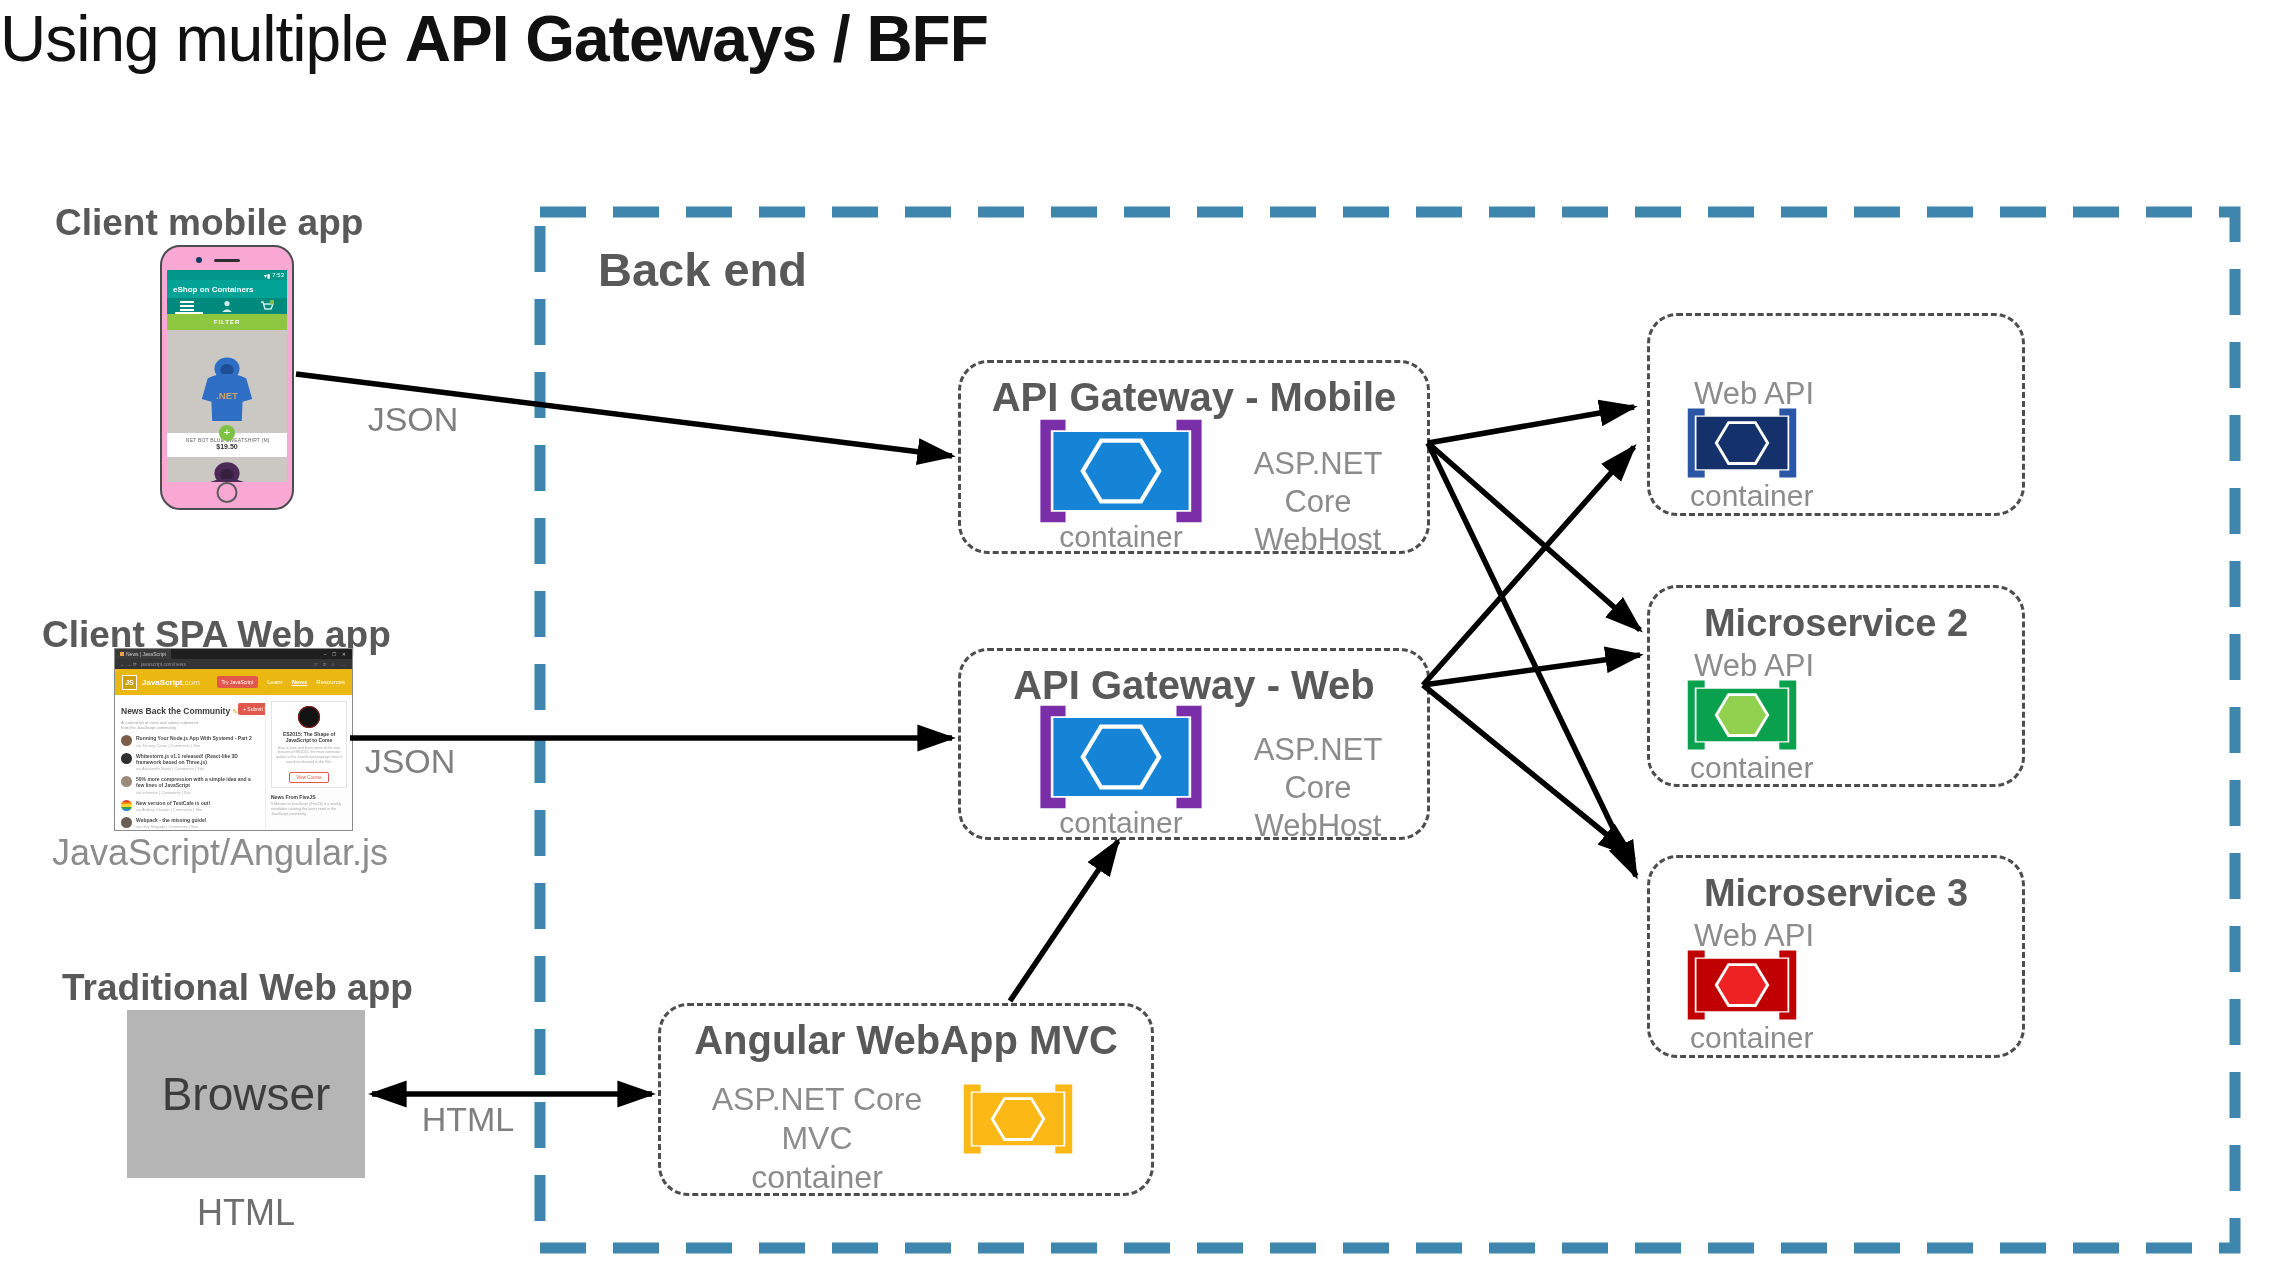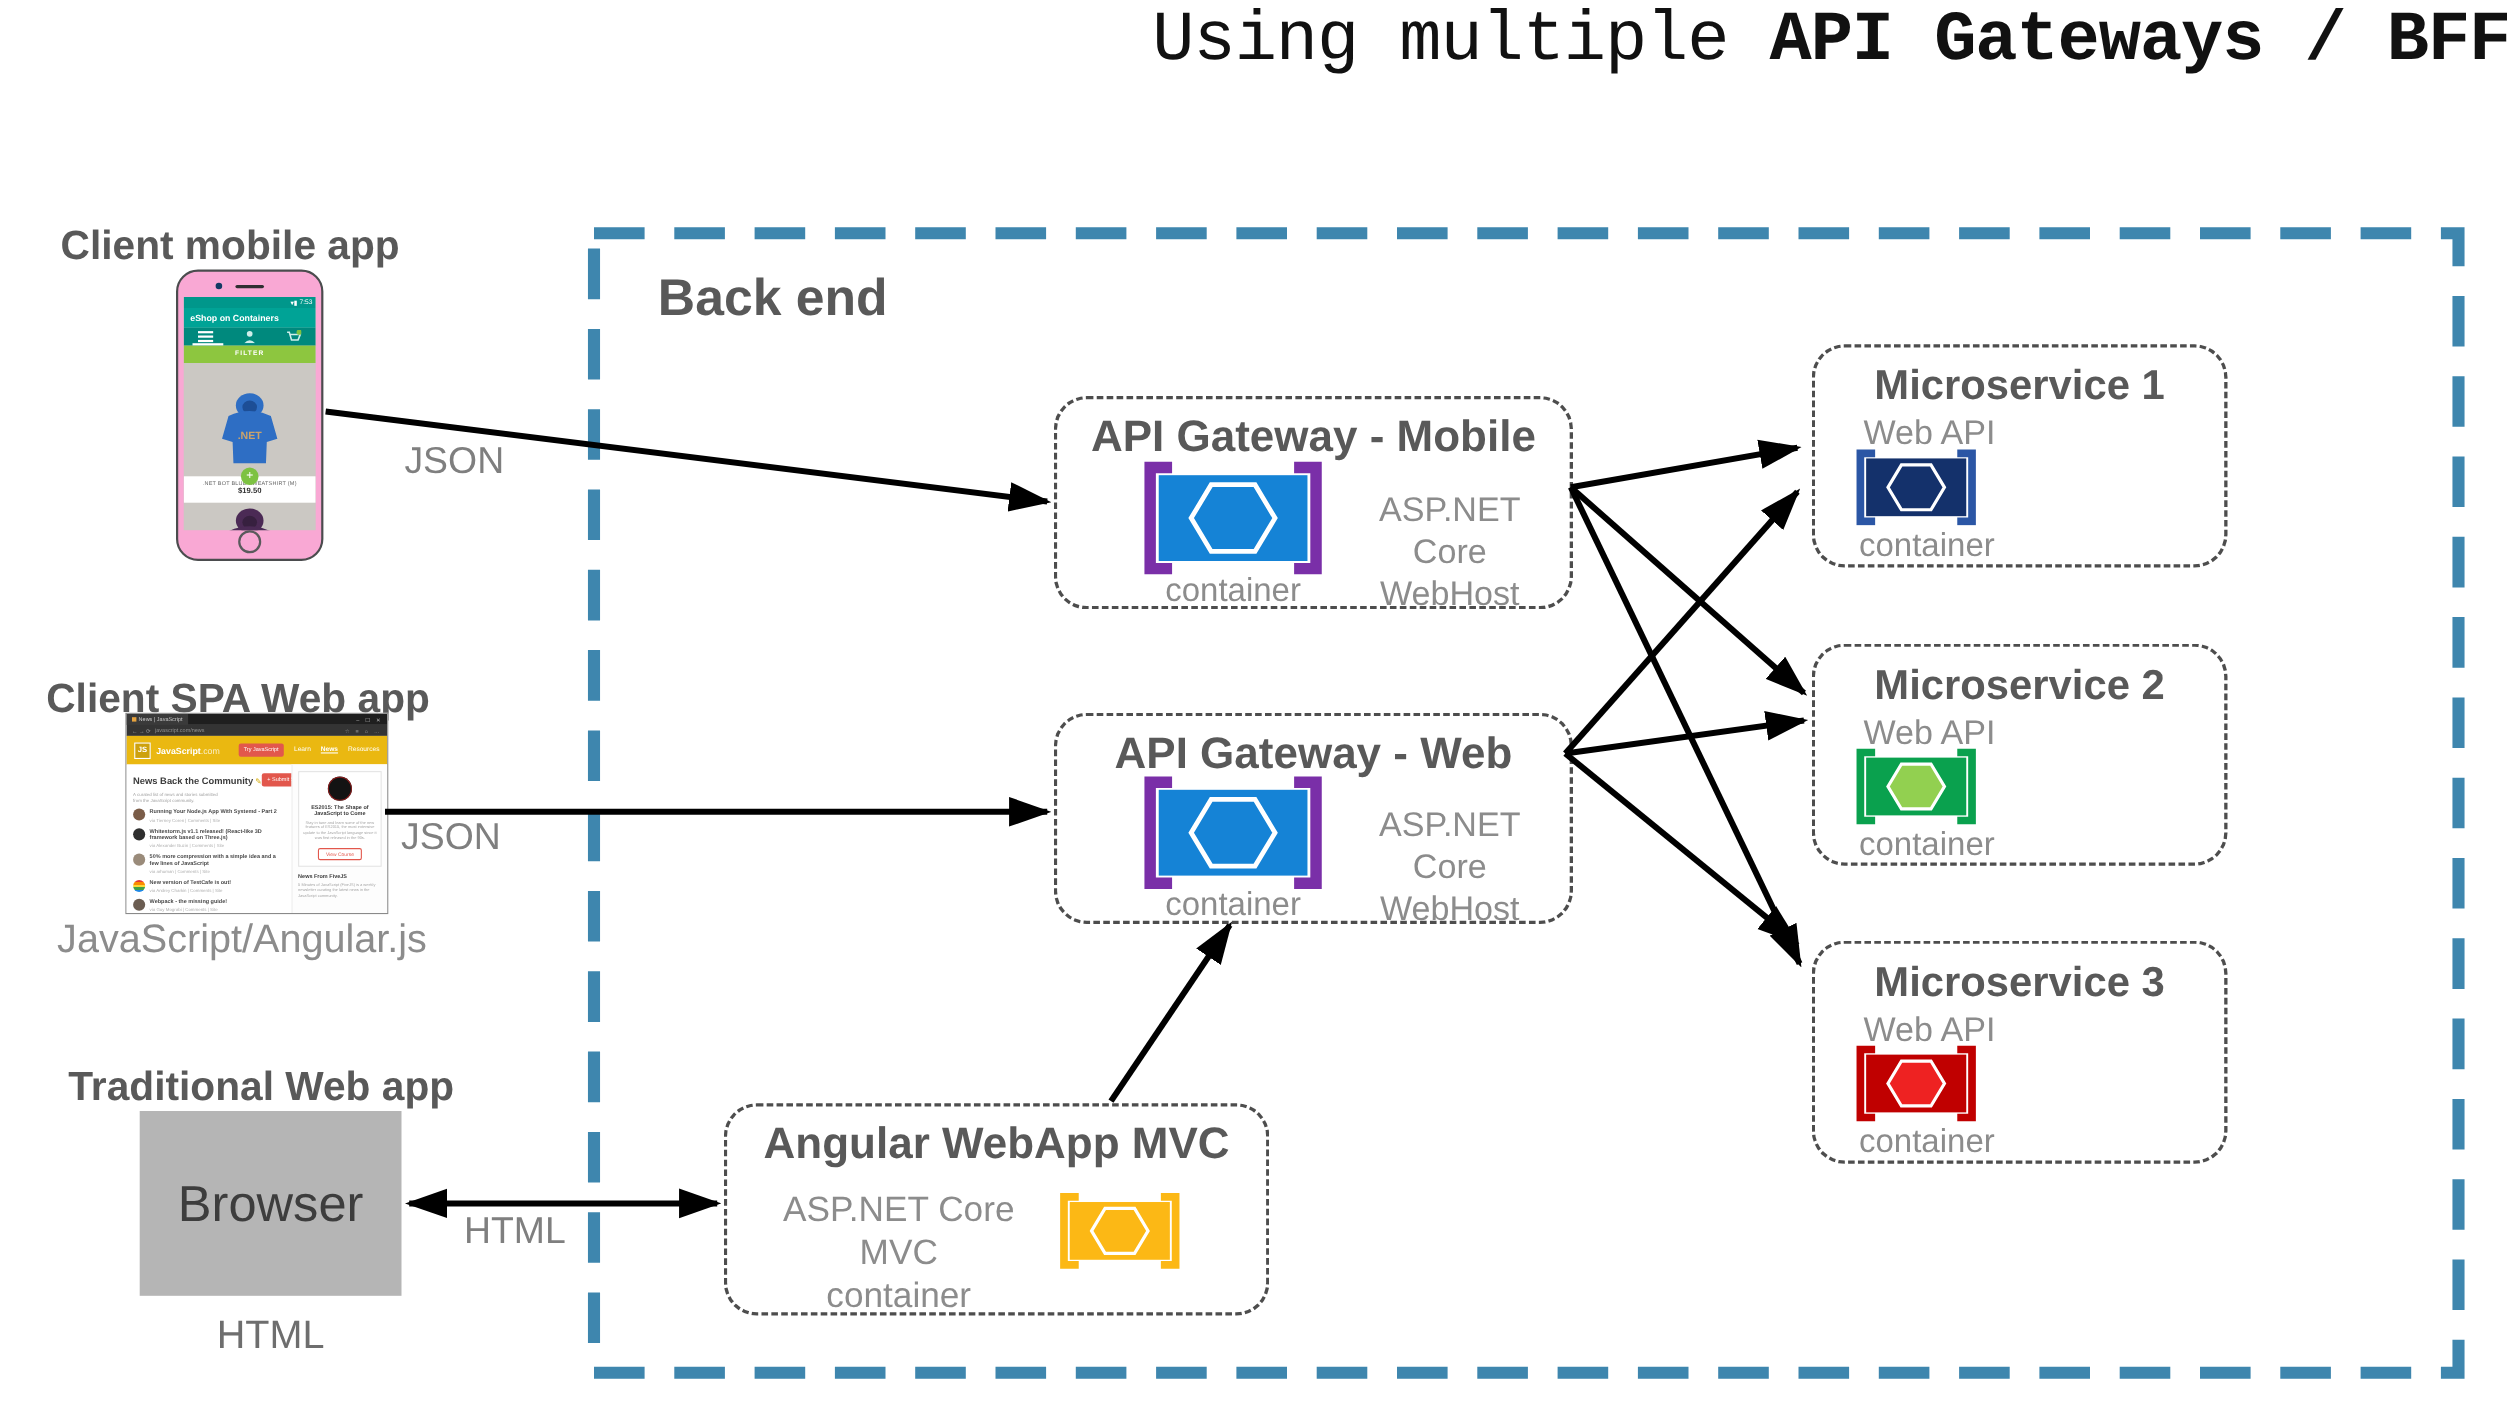--- a/index.html
+++ b/index.html
@@ -1,20 +1,20 @@
 <!DOCTYPE html>
 <html><head>
 <meta charset="utf-8">
 <style>
   html,body{margin:0;padding:0;background:#ffffff;}
   body{font-family:"Liberation Sans", sans-serif;}
   #canvas{position:relative;width:2282px;height:1281px;background:#fff;overflow:hidden;}
   .abs{position:absolute;}
   
-  .headline{left:0;top:2px;width:100%;text-align:right;font-size:64px;color:#111;letter-spacing:-1px;font-family:Liberation Mono, monospace;}
+  .headline{left:0;top:2px;width:100%;text-align:left;font-size:64px;color:#111;letter-spacing:-1px;}
   .headline .thin{font-weight:400;}
   .headline .bold{font-weight:700;}
   
   .client-label{font-size:37px;font-weight:700;color:#595959;white-space:nowrap;margin-top:12px;}
   .sub-label{font-size:36px;color:#8c8c8c;white-space:nowrap;transform:translateX(-50%);}
   .arrow-label{font-size:34px;color:#7f7f7f;transform:translateX(-50%);white-space:nowrap;}
   
   .node{border:3.5px dashed #4d4d4d;border-radius:30px;background:#fff;}
   .node-title{position:absolute;left:0;right:0;text-align:center;font-weight:700;color:#595959;white-space:nowrap;}
   .gw-title{top:12px;font-size:40px;}
@@ -322,21 +322,20 @@
     <div class="tech-text" style="left:18px;top:74px;width:276px;font-size:32px">
       <div>ASP.NET Core MVC</div>
       <div>container</div>
     </div>
     <svg class="cicon mvc" style="left:296px;top:78px" width="122" height="70">
         <use href="#cnt"></use>
       </svg>
   </div>
 
   <div class="abs node nodez" style="left:1647px;top:313px;width:372px;height:197px">
-    <div class="node-title ms-title">Microservice 1</div>
     <div class="ms-sub" style="left:44px;top:60px">Web API</div>
     <svg class="cicon ms1" style="left:30px;top:92px" width="124" height="70">
         <use href="#cnt"></use>
       </svg>
     <div class="container-label" style="left:40px;top:163px">container</div>
   </div>
 
   <div class="abs node nodez" style="left:1647px;top:585px;width:372px;height:196px">
     <div class="node-title ms-title">Microservice 2</div>
     <div class="ms-sub" style="left:44px;top:60px">Web API</div>

